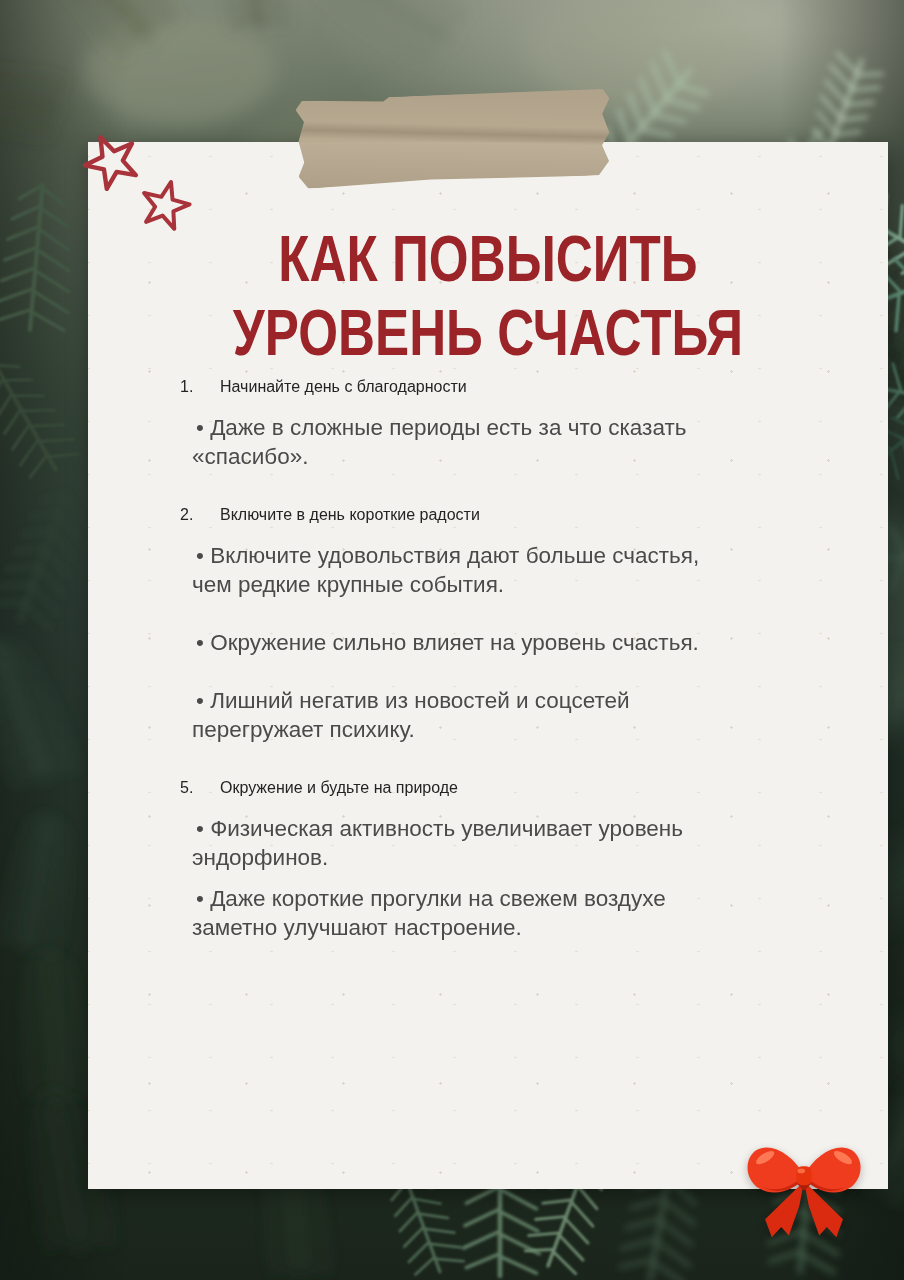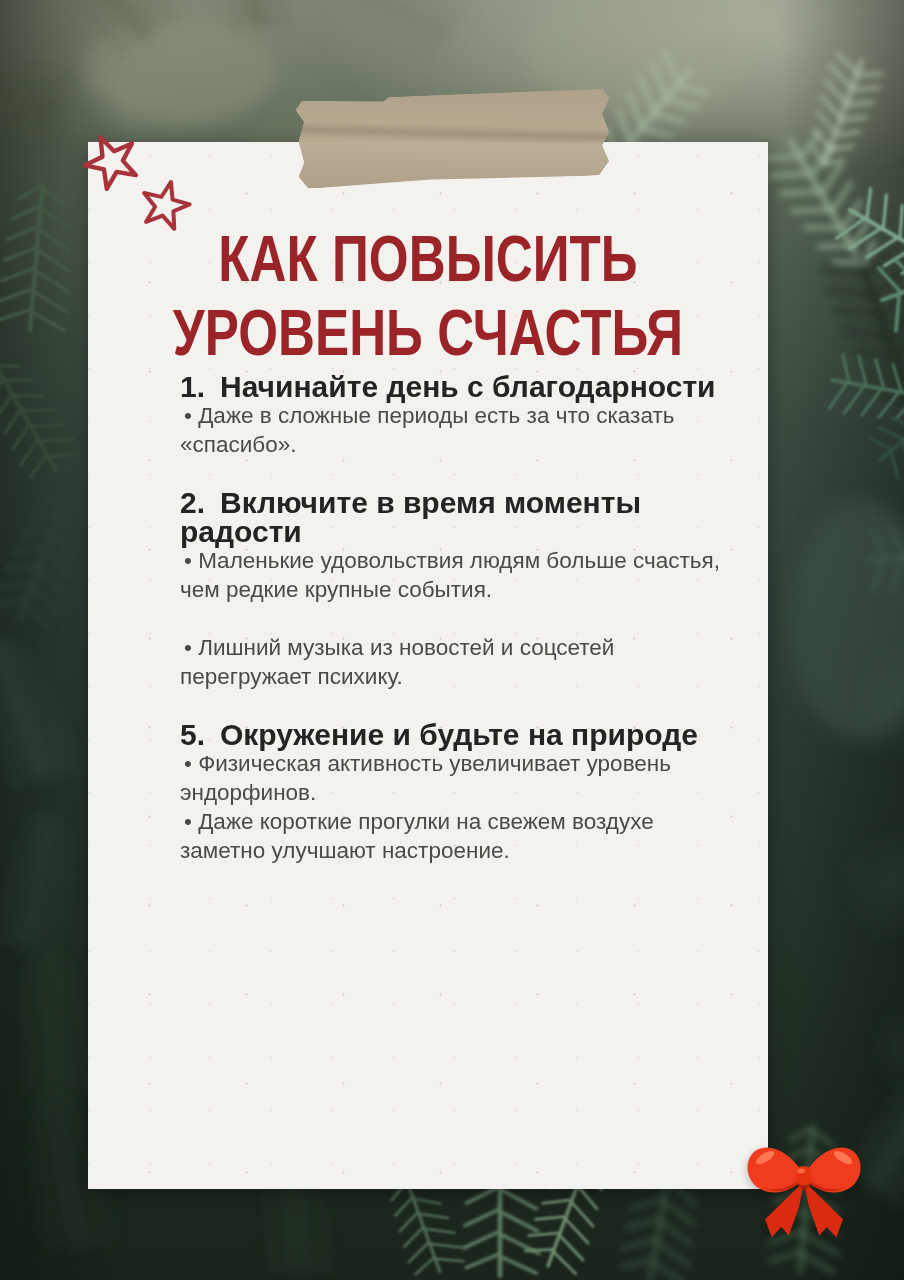--- a/index.html
+++ b/index.html
@@ -16,40 +16,40 @@
     background-image:
       linear-gradient(90deg, rgba(14,21,14,.50) 0px, rgba(14,21,14,0) 130px, rgba(14,21,14,0) 780px, rgba(8,14,10,.38) 100%),
       radial-gradient(ellipse 62% 17% at 80% 2%, rgba(188,191,173,.75), rgba(188,191,173,0) 72%),
       radial-gradient(ellipse 48% 14% at 12% 1%, rgba(132,142,121,.6), rgba(132,142,121,0) 70%),
       linear-gradient(180deg,#7c8374 0%,#66715f 9%,#4e5d4e 21%,#3c4d40 33%,#31423a 47%,#2a3a30 61%,#243226 77%,#1d291e 91%,#1a241b 100%);
   }
   .bg-branches{position:absolute;inset:0;pointer-events:none;}
 
   
   .paper{
-    position:absolute;left:88px;top:142px;width:680px;height:1047px;
+    position:absolute;left:88px;top:142px;width:800px;height:1047px;
     box-sizing:border-box;padding:80px 62px 0 92px;
     background-color:#f4f2ee;
     background-image:
       radial-gradient(#dcd6c9 1.1px, rgba(0,0,0,0) 1.4px),
       radial-gradient(#e6e1d5 1px, rgba(0,0,0,0) 1.2px);
     background-size:97px 89px, 61px 53px;
     background-position:13px 7px, 31px 41px;
     box-shadow:0 4px 20px rgba(0,0,0,.35);
   }
 
   .title{margin:0 -62px 0 -92px;text-align:center;
     color:#9b2429;font-weight:800;font-size:64px;line-height:74px;letter-spacing:0;}
   .title .tline{display:block;transform:scaleX(.8);transform-origin:50% 50%;white-space:nowrap;}
 
   .sections{margin-top:2px;width:570px;}
   .sec{margin:0 0 29px 0;}
-  .sec-h{font-size:30px;line-height:29px;font-weight:bold;color:#242424;}
+  .sec-h{font-size:16px;line-height:29px;font-weight:normal;color:#242424;}
   .sec-h .num{display:inline-block;width:40px;}
-  .bullet{margin:0;font-size:22.5px;line-height:29px;color:#4a4a4a;
+  .bullet{margin:12px;font-size:22.5px;line-height:29px;color:#4a4a4a;
     white-space:pre-line;text-indent:4px;}
 
   
   .stars-overlay{position:absolute;left:0;top:0;pointer-events:none;}
   .tape{
     position:absolute;left:297px;top:94px;width:314px;height:88px;
     transform:rotate(-2.6deg);opacity:.97;
     background:linear-gradient(184deg,#b1a28a 0%,#b8aa91 38%,#a3947c 46%,#bbad94 54%,#ac9d85 100%);
     clip-path:polygon(2.2% 0%,28% 5%,30% 0%,98% 2%,100% 13%,97.5% 30%,99.5% 52%,97% 66%,99% 84%,95.5% 100%,42% 96%,3% 100%,0% 86%,2% 70%,.5% 46%,2.5% 24%,0% 10%);
   }
@@ -134,31 +134,32 @@
       <div class="sec">
         <div class="sec-h">
           <span class="num">1.</span><span>Начинайте день с благодарности</span>
         </div>
         <p class="bullet">• Даже в сложные периоды есть за что сказать
 «спасибо».</p>
       </div>
 
       <div class="sec">
         <div class="sec-h">
-          <span class="num">2.</span><span>Включите в время моменты радости</span>
+          <span class="num">2.</span><span>Включите в день короткие радости</span>
         </div>
-        <p class="bullet">• Маленькие удовольствия людям больше счастья,
+        <p class="bullet">• Включите удовольствия дают больше счастья,
 чем редкие крупные события.</p>
       </div>
 
       <div class="sec">
+        <p class="bullet">• Окружение сильно влияет на уровень счастья.</p>
       </div>
 
       <div class="sec">
-        <p class="bullet">• Лишний музыка из новостей и соцсетей
+        <p class="bullet">• Лишний негатив из новостей и соцсетей
 перегружает психику.</p>
       </div>
 
       <div class="sec">
         <div class="sec-h">
           <span class="num">5.</span><span>Окружение и будьте на природе</span>
         </div>
         <p class="bullet">• Физическая активность увеличивает уровень
 эндорфинов.</p>
         <p class="bullet">• Даже короткие прогулки на свежем воздухе

